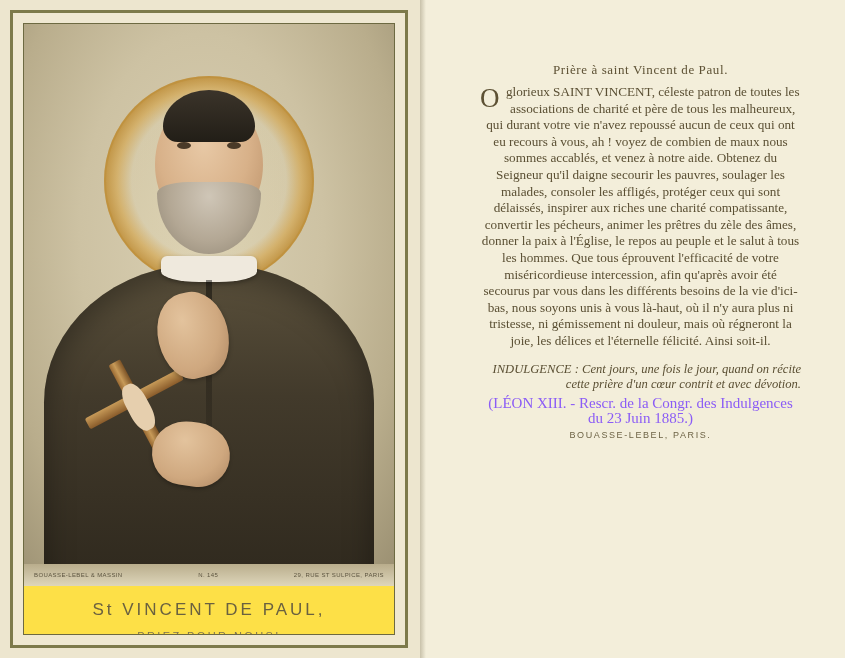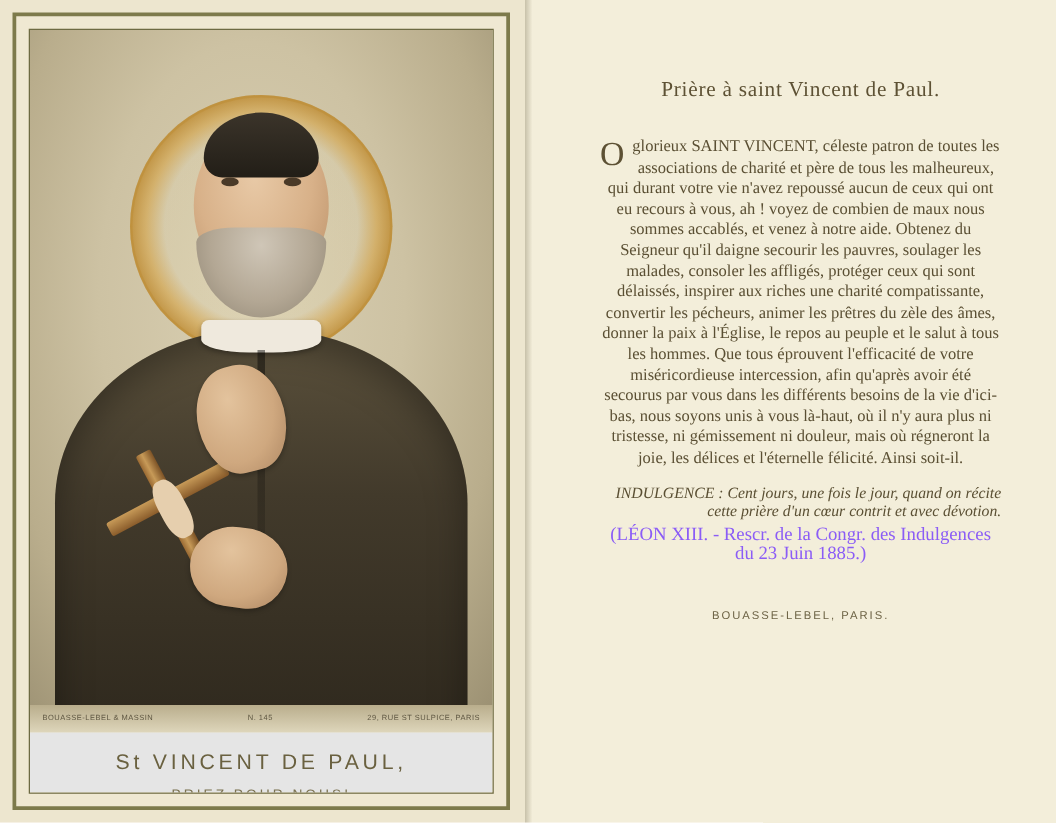--- a/index.html
+++ b/index.html
@@ -197,21 +197,21 @@
     font-size: 6px;
     letter-spacing: 0.4px;
     color: #5d5540;
     background: linear-gradient(180deg, #b9ad8c, #ded6bb);
   }
   .caption-zone {
     position: absolute;
     left: 0; right: 0;
     top: 562px;
     bottom: 0;
-    background: #e5e5e5;
+    background: #fde047;
     text-align: center;
     padding-top: 14px;
     box-sizing: border-box;
   }
   .caption-main {
     font-family: "Liberation Sans", sans-serif;
     font-size: 17px;
     letter-spacing: 3px;
     color: #6a6140;
     font-weight: normal;
@@ -235,24 +235,24 @@
   }
   .card-right:before {
     content: "";
     position: absolute;
     left: 0; top: 0; bottom: 0;
     width: 6px;
     background: linear-gradient(90deg, rgba(120,110,80,0.35), rgba(120,110,80,0));
   }
   .prayer-title {
     text-align: center;
-    font-size: 17px;
+    font-size: 13px;
     color: #5d5134;
     letter-spacing: 0.6px;
-    margin-bottom: 27px;
+    margin-bottom: 6px;
     white-space: nowrap;
   }
   .prayer-body {
     font-size: 13.2px;
     line-height: 16.6px;
     color: #5a4f33;
     text-align: center;
   }
   .dropcap {
     float: left;
@@ -271,21 +271,21 @@
     text-align: right;
   }
   .rescript {
     margin-top: 3px;
     text-align: center;
     font-size: 15px;
     line-height: 15px;
     color: #8b5cf6;
   }
   .publisher {
-    margin-top: 36px;
+    margin-top: 4px;
     text-align: center;
     font-family: "Liberation Sans", sans-serif;
     font-size: 9px;
     letter-spacing: 1.6px;
     color: #6d6345;
   }
 </style>
 </head>
 <body>
 

